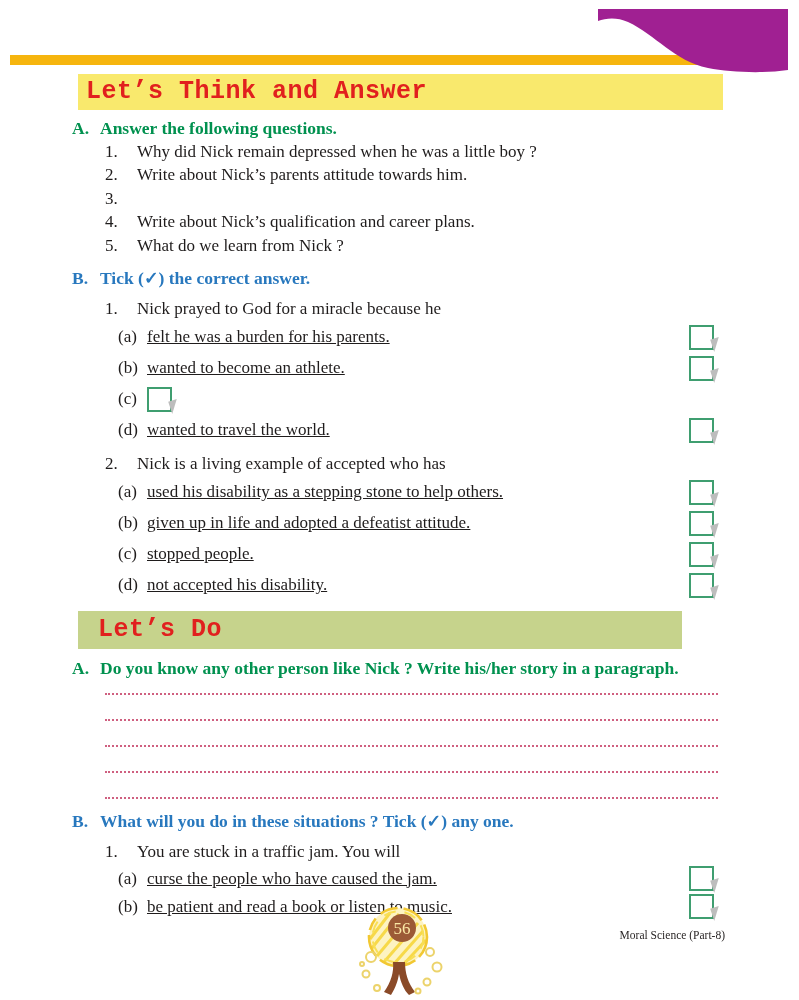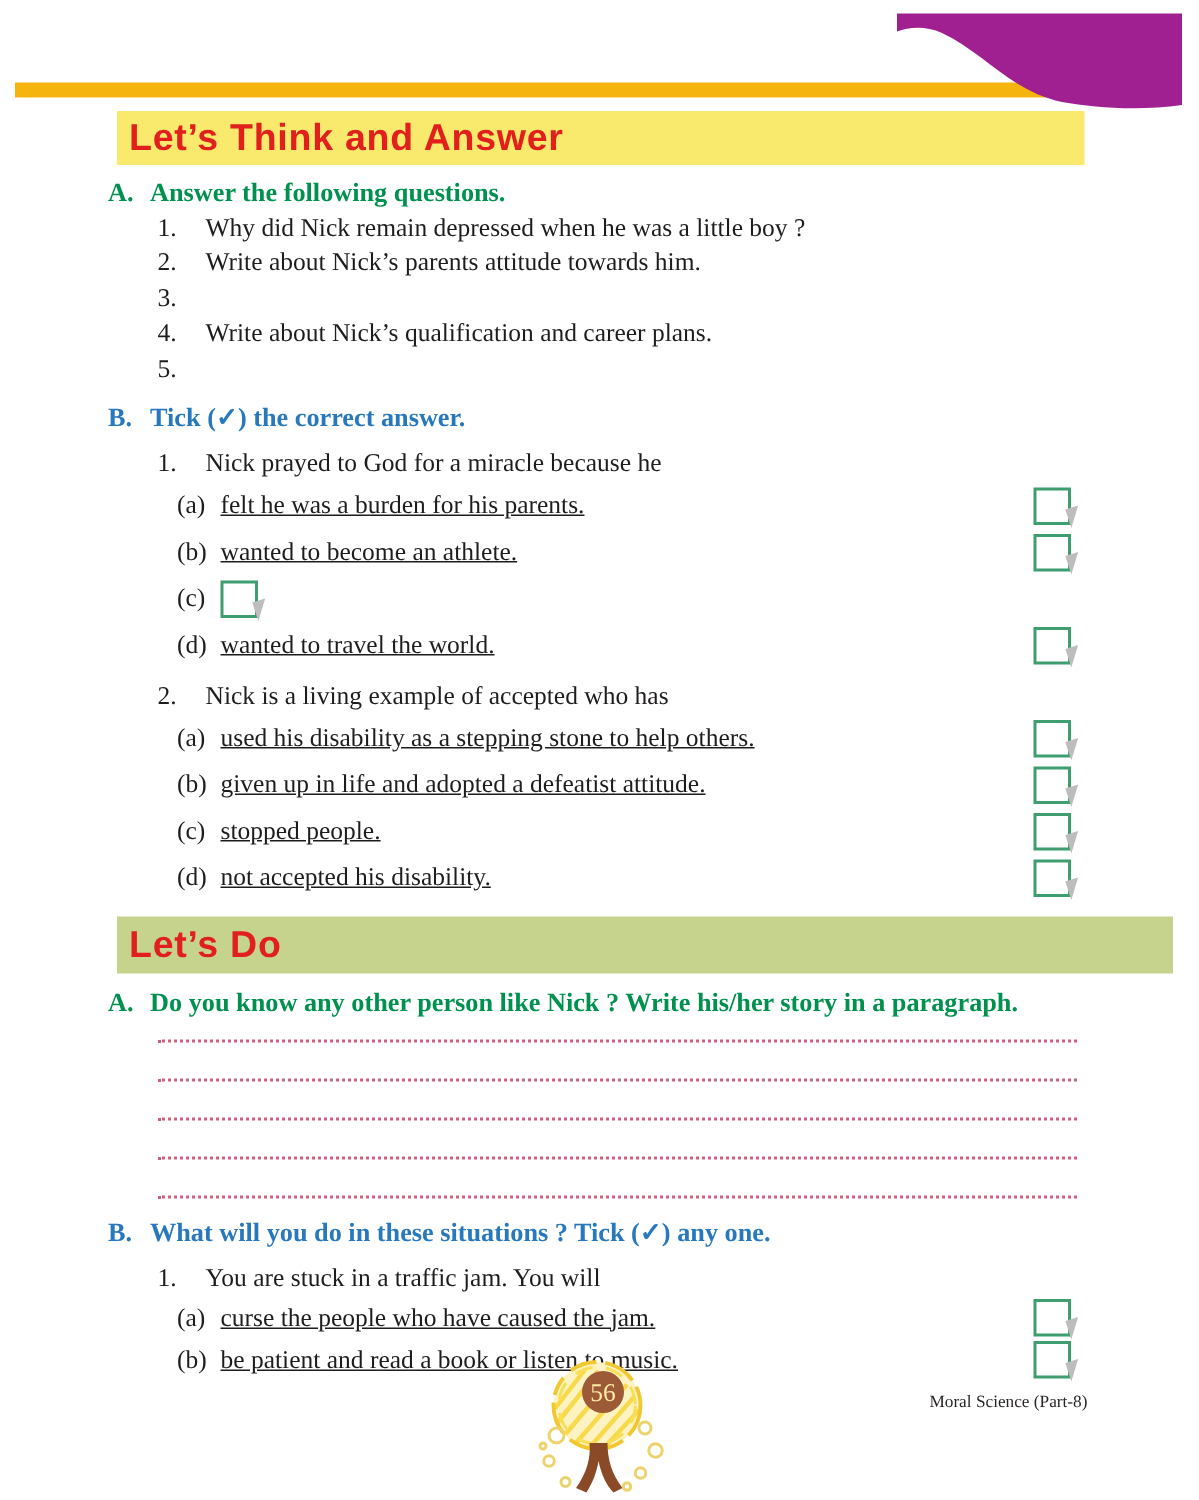--- a/index.html
+++ b/index.html
@@ -8,26 +8,26 @@
     --dot:#cf6080; --box:#3f9e70; --shadow:#bdbdbd;
   }
   html,body{margin:0;padding:0;}
   .page{
     position:relative; width:799px; height:1000px; background:#ffffff;
     font-family:"Liberation Serif", serif; color:var(--ink); overflow:hidden;
   }
   
   .bar-orange{position:absolute; left:10px; top:55px; width:778px; height:10px; background:var(--orange);}
   .corner{position:absolute; top:8px; right:11px; width:190px; height:66px;}
-  .title-bar{box-sizing:border-box; font-family:Liberation Sans, sans-serif; font-weight:bold;
+  .title-bar{box-sizing:border-box; font-family:Liberation Mono, monospace; font-weight:bold;
     color:var(--red); letter-spacing:.5px;}
   .title-bar.think{position:absolute; left:78px; top:74px; width:645px; height:36px;
     background:var(--yellow); font-size:25px; line-height:36px; padding-left:8px;}
-  .title-bar.do{margin:10px 0 0 78px; width:704px; height:38px; background:var(--olive);
-    font-size:25px; line-height:38px; padding-left:8px;}
+  .title-bar.do{margin:10px 0 0 78px; width:604px; height:38px; background:var(--olive);
+    font-size:25px; line-height:38px; padding-left:20px;}
   
   .content{position:absolute; left:0; top:116px; width:799px;}
   .sec-head{display:flex; margin-left:72px; height:24px; font-size:17.5px; font-weight:bold; align-items:center;}
   .sec-head.b{margin-top:9px;}
   .sec-head.do-a{margin-top:9px; height:22px;}
   .sec-head.do-b{margin-top:11px;}
   .sec-letter{width:28px;}
   .green{color:var(--green);} .blue{color:var(--blue);}
   .qa-row{display:flex; margin-left:105px; height:23.5px; font-size:17px; align-items:center;}
   .q-num{width:32px;}
@@ -77,20 +77,21 @@
         </div>
         <div class="qa-row">
           <span class="q-num">3.</span>
         </div>
         <div class="qa-row">
           <span class="q-num">4.</span>
           <span class="q-text">Write about Nick’s qualification and career plans.</span>
         </div>
         <div class="qa-row">
           <span class="q-num">5.</span>
+          <span class="q-text">What do we learn from Nick ?</span>
         </div>
       </div>
 
     <div class="sec-head b blue">
       <span class="sec-letter">B.</span>
       <span>Tick (✓) the correct answer.</span>
     </div>
     <div id="think-b-list">
         <div class="mcq-q-row">
           <span class="q-num">1.</span>

